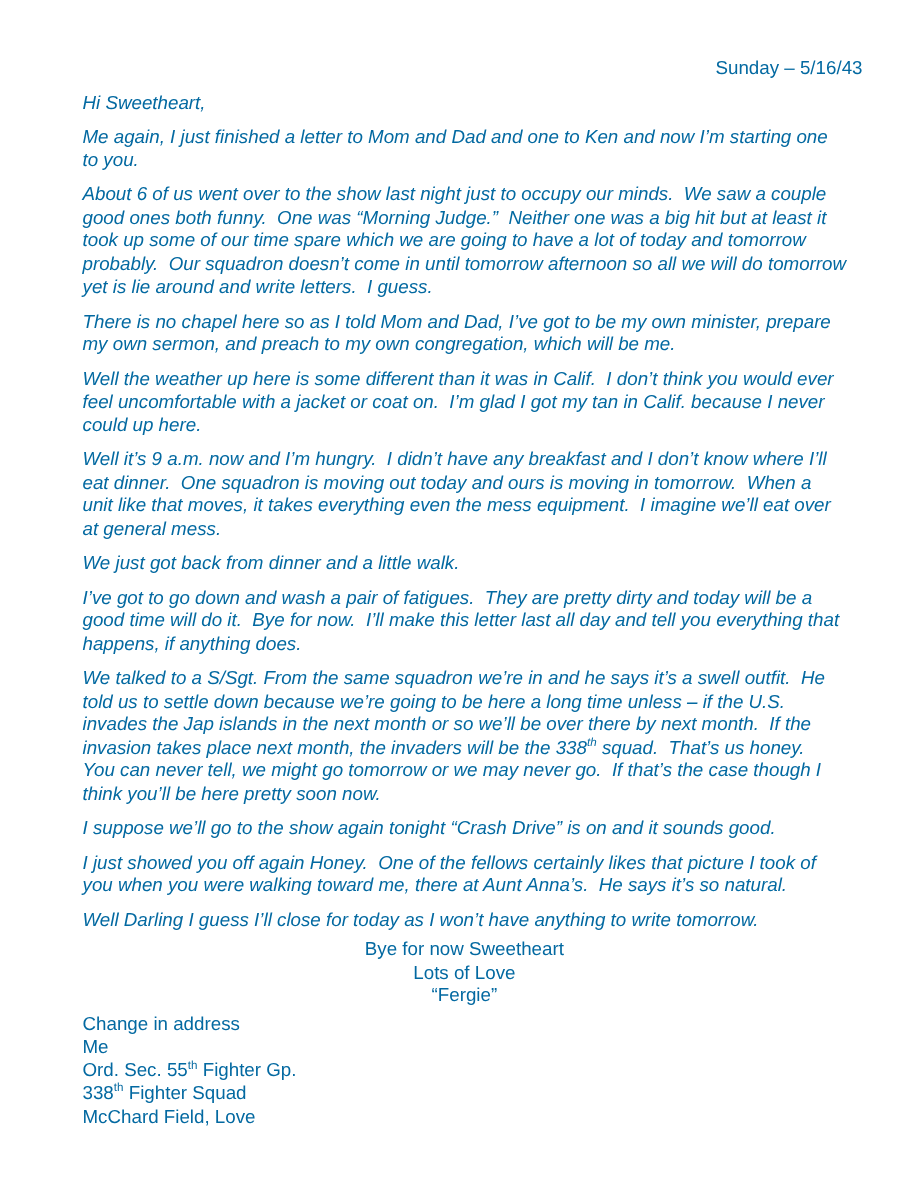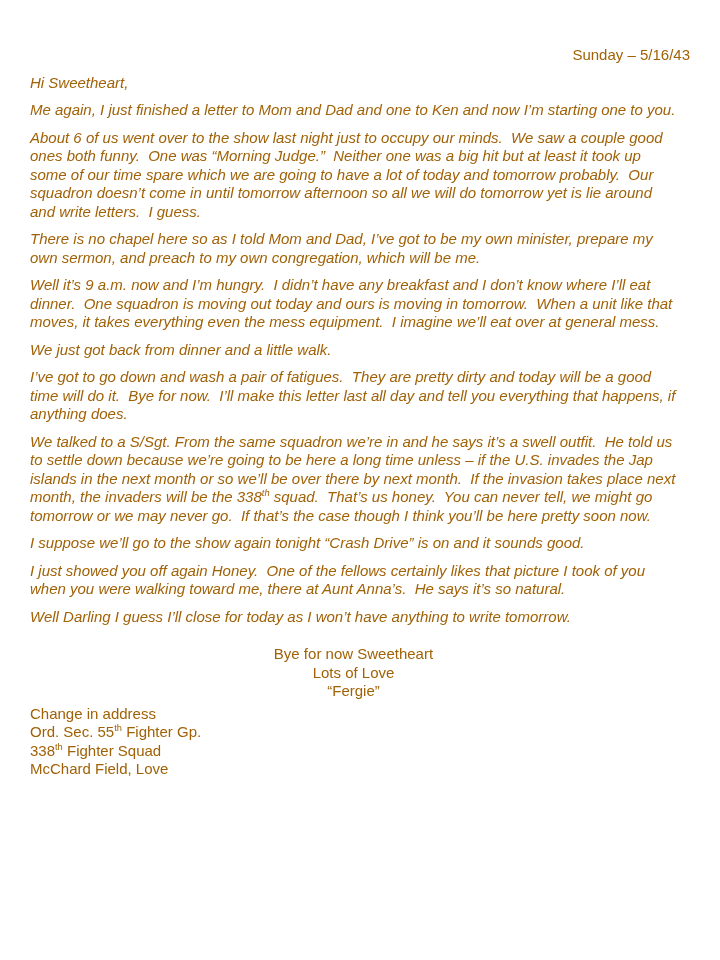--- a/index.html
+++ b/index.html
@@ -7,41 +7,41 @@
     padding: 0;
     background: #ffffff;
   }
   .page {
     position: relative;
     width: 720px;
     height: 960px;
     margin: 0 auto;
     background: #ffffff;
     box-sizing: border-box;
-    padding: 46px 30px 0 30px;
+    padding: 46px 30px 0 66px;
     font-family: "Liberation Sans", "DejaVu Sans", sans-serif;
     font-size: 15px;
     line-height: 18.5px;
-    color: #a16207;
+    color: #0369a1;
     overflow: hidden;
   }
   .date-line {
     text-align: right;
     white-space: pre-wrap;
   }
   .letter-body {
     padding-right: 13px; 
   }
   .paragraph {
     margin: 9px 0 0 0;
     white-space: pre-wrap; 
     font-style: italic;
   }
   .closing-block {
-    margin-top: 19px;
+    margin-top: 5px;
     padding-right: 13px;
     text-align: center;
   }
   .closing-block .line,
   .address-block .line {
     white-space: pre-wrap;
   }
   .address-block {
     margin-top: 4px;
   }
@@ -58,36 +58,38 @@
 
   <div class="date-line">Sunday – 5/16/43</div>
 
   <div class="letter-body">
     <div class="paragraph">Hi Sweetheart,</div>
 
     <div>
         <div class="paragraph">Me again, I just finished a letter to Mom and Dad and one to Ken and now I’m starting one to you.</div>
         <div class="paragraph">About 6 of us went over to the show last night just to occupy our minds.  We saw a couple good ones both funny.  One was “Morning Judge.”  Neither one was a big hit but at least it took up some of our time spare which we are going to have a lot of today and tomorrow probably.  Our squadron doesn’t come in until tomorrow afternoon so all we will do tomorrow yet is lie around and write letters.  I guess.</div>
         <div class="paragraph">There is no chapel here so as I told Mom and Dad, I’ve got to be my own minister, prepare my own sermon, and preach to my own congregation, which will be me.</div>
+        <div class="paragraph">Well the weather up here is some different than it was in Calif.  I don’t think you would ever feel uncomfortable with a jacket or coat on.  I’m glad I got my tan in Calif. because I never could up here.</div>
         <div class="paragraph">Well it’s 9 a.m. now and I’m hungry.  I didn’t have any breakfast and I don’t know where I’ll eat dinner.  One squadron is moving out today and ours is moving in tomorrow.  When a unit like that moves, it takes everything even the mess equipment.  I imagine we’ll eat over at general mess.</div>
         <div class="paragraph">We just got back from dinner and a little walk.</div>
         <div class="paragraph">I’ve got to go down and wash a pair of fatigues.  They are pretty dirty and today will be a good time will do it.  Bye for now.  I’ll make this letter last all day and tell you everything that happens, if anything does.</div>
         <div class="paragraph">We talked to a S/Sgt. From the same squadron we’re in and he says it’s a swell outfit.  He told us to settle down because we’re going to be here a long time unless – if the U.S. invades the Jap islands in the next month or so we’ll be over there by next month.  If the invasion takes place next month, the invaders will be the 338<sup>th</sup> squad.  That’s us honey.  You can never tell, we might go tomorrow or we may never go.  If that’s the case though I think you’ll be here pretty soon now.</div>
         <div class="paragraph">I suppose we’ll go to the show again tonight “Crash Drive” is on and it sounds good.</div>
         <div class="paragraph">I just showed you off again Honey.  One of the fellows certainly likes that picture I took of you when you were walking toward me, there at Aunt Anna’s.  He says it’s so natural.</div>
         <div class="paragraph">Well Darling I guess I’ll close for today as I won’t have anything to write tomorrow.</div>
       </div>
   </div>
 
   <div class="closing-block">
       <div class="line">Bye for now Sweetheart</div>
       <div class="line">Lots of Love</div>
       <div class="line">“Fergie”</div>
     </div>
 
   <div class="address-block">
       <div class="line">Change in address</div>
+      <div class="line">Me</div>
       <div class="line">Ord. Sec. 55<sup>th</sup> Fighter Gp.</div>
       <div class="line">338<sup>th</sup> Fighter Squad</div>
       <div class="line">McChard Field, Love</div>
     </div>
 
 </div>
 
 </body></html>

